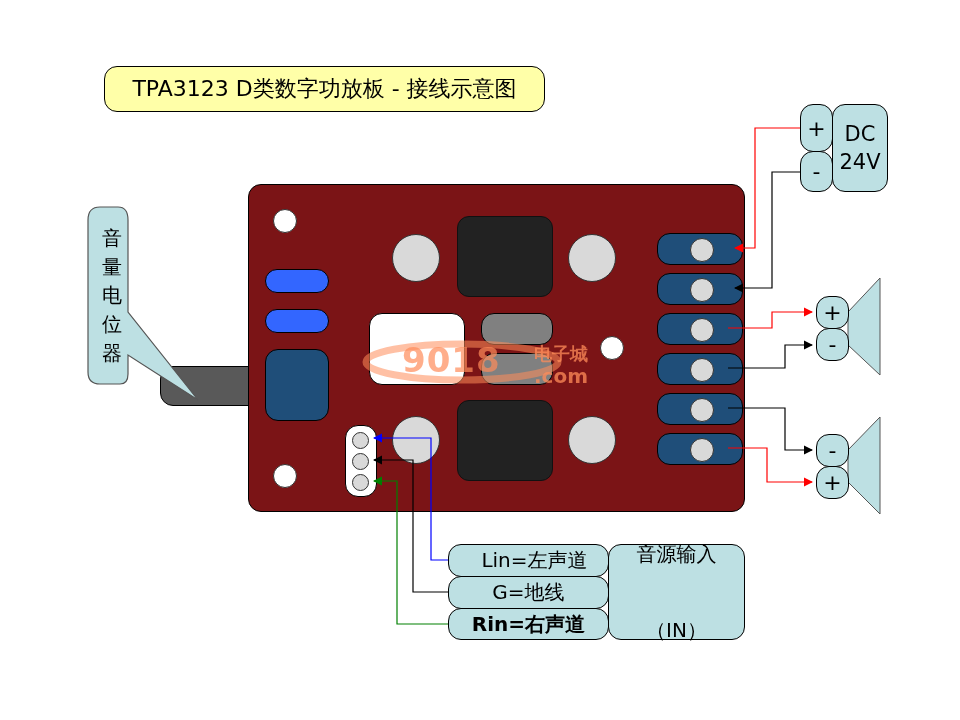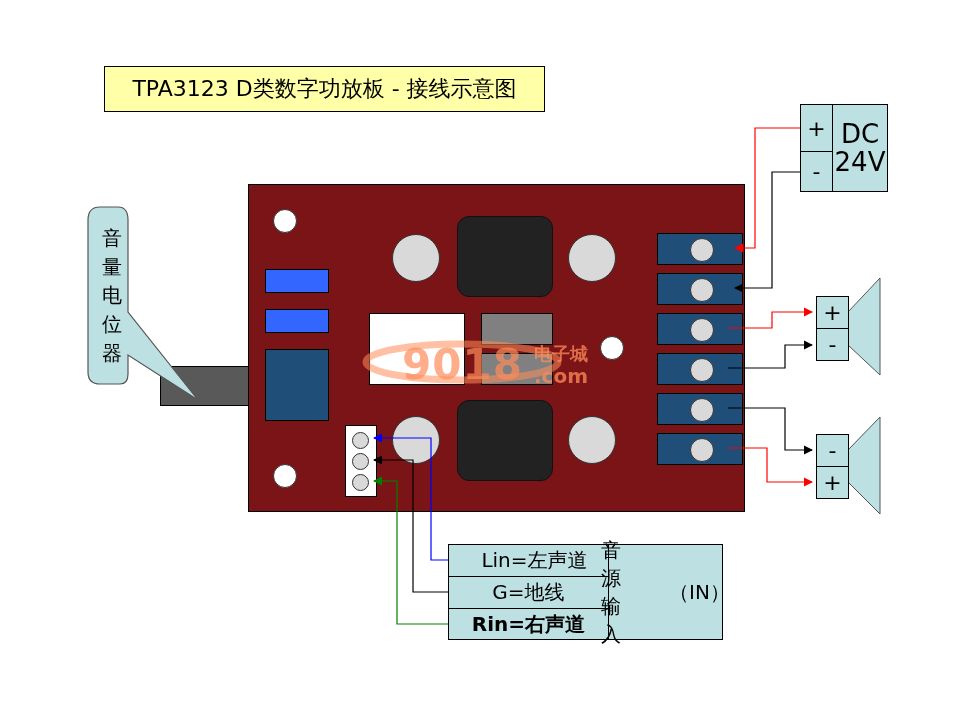--- a/index.html
+++ b/index.html
@@ -1,18 +1,18 @@
 <!DOCTYPE html>
 <html><head>
 <meta charset="utf-8">
 <style>
   html, body { margin: 0; padding: 0; background: #ffffff; }
   body { width: 960px; height: 720px; position: relative; overflow: hidden;
          font-family: "DejaVu Sans", "Liberation Sans", sans-serif; }
-  .abs { position: absolute; box-sizing: border-box; }
+  .abs { position: absolute; box-sizing: border-box; border-radius: 13px; }
   #title-box { left: 104px; top: 66px; width: 441px; height: 46px;
     background: #ffffa8; border: 1px solid #000; font-size: 22px;
     display: flex; align-items: center; justify-content: center; color: #000; }
   #board { left: 248px; top: 184px; width: 497px; height: 328px;
     background: #7b1416; border: 1px solid #000; }
   .hole { border-radius: 50%; background: #fff; border: 1px solid #333; }
   .cap { border-radius: 50%; background: #d9d9d9; border: 1px solid #333; }
   .chip { border-radius: 12px; background: #222222; border: 1px solid #111; }
   .blue-lt { background: #3366ff; border: 1px solid #000; }
   .blue-dk { background: #1f4e79; border: 1px solid #000; }
@@ -119,39 +119,39 @@
 <div id="callout-text" class="abs">
   <span>音</span>
   <span>量</span>
   <span>电</span>
   <span>位</span>
   <span>器</span>
 </div>
 
 <div class="abs cyan cell" style="left:800px; top:104px; width:33px; height:48px; font-size:22px;">+</div>
 <div class="abs cyan cell" style="left:800px; top:151px; width:33px; height:41px; font-size:22px;">-</div>
-<div class="abs cyan cell" style="left:832px; top:104px; width:56px; height:88px; flex-direction:column; font-size:26px; line-height:28px;">
+<div class="abs cyan cell" style="left:832px; top:104px; width:56px; height:88px; flex-direction:column; font-size:21px; line-height:28px;">
   <span>DC</span>
   <span>24V</span>
 </div>
 
 <div class="abs cyan cell" style="left:816px; top:296px; width:33px; height:33px; font-size:22px;">+</div>
 <div class="abs cyan cell" style="left:816px; top:328px; width:33px; height:33px; font-size:22px;">-</div>
 
 <div class="abs cyan cell" style="left:816px; top:434px; width:33px; height:33px; font-size:22px;">-</div>
 <div class="abs cyan cell" style="left:816px; top:466px; width:33px; height:33px; font-size:22px;">+</div>
 
 <div class="abs cyan cell" style="left:448px; top:544px; width:161px; height:33px; font-size:20px;padding-left:12px;">Lin=左声道</div>
 <div class="abs cyan cell" style="left:448px; top:576px; width:161px; height:33px; font-size:20px;">G=地线</div>
 <div class="abs cyan cell" style="left:448px; top:608px; width:161px; height:32px; font-size:20px;font-weight:bold;">Rin=右声道</div>
-<div class="abs cyan cell" style="left:608px; top:544px; width:115px; height:96px; flex-direction:row; font-size:20px; line-height:28px;gap:48px;">
+<div class="abs cyan cell" style="left:608px; top:544px; width:137px; height:96px; flex-direction:column; font-size:20px; line-height:28px;gap:48px;">
   <span>音源输入</span>
   <span>（IN）</span>
 </div>
 
 <div id="watermark" class="abs">
   <svg width="240" height="50" style="position:absolute; left:0; top:0;">
     <ellipse cx="100" cy="24" rx="96" ry="18" fill="none" stroke="rgba(255,140,90,0.55)" stroke-width="7"></ellipse>
   </svg>
-  <span style="position:absolute; left:40px; top:2px; font-size:42px; font-weight:bold; color:rgba(255,140,90,0.7); letter-spacing:1px;">9018</span>
+  <span style="position:absolute; left:40px; top:2px; font-size:34px; font-weight:bold; color:rgba(255,140,90,0.7); letter-spacing:1px;">9018</span>
   <span style="position:absolute; left:172px; top:4px; font-size:18px; font-weight:bold; color:rgba(255,140,90,0.75);">电子城</span>
   <span style="position:absolute; left:172px; top:26px; font-size:20px; font-weight:bold; color:rgba(255,140,90,0.75);">.com</span>
 </div>
 
 </body></html>

